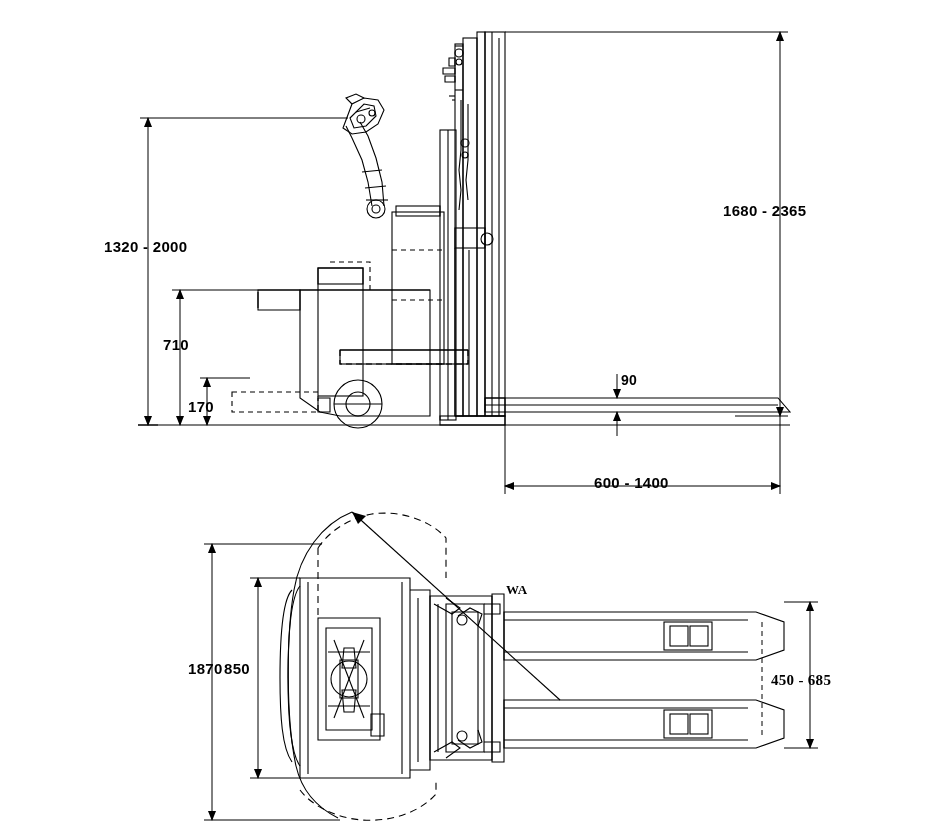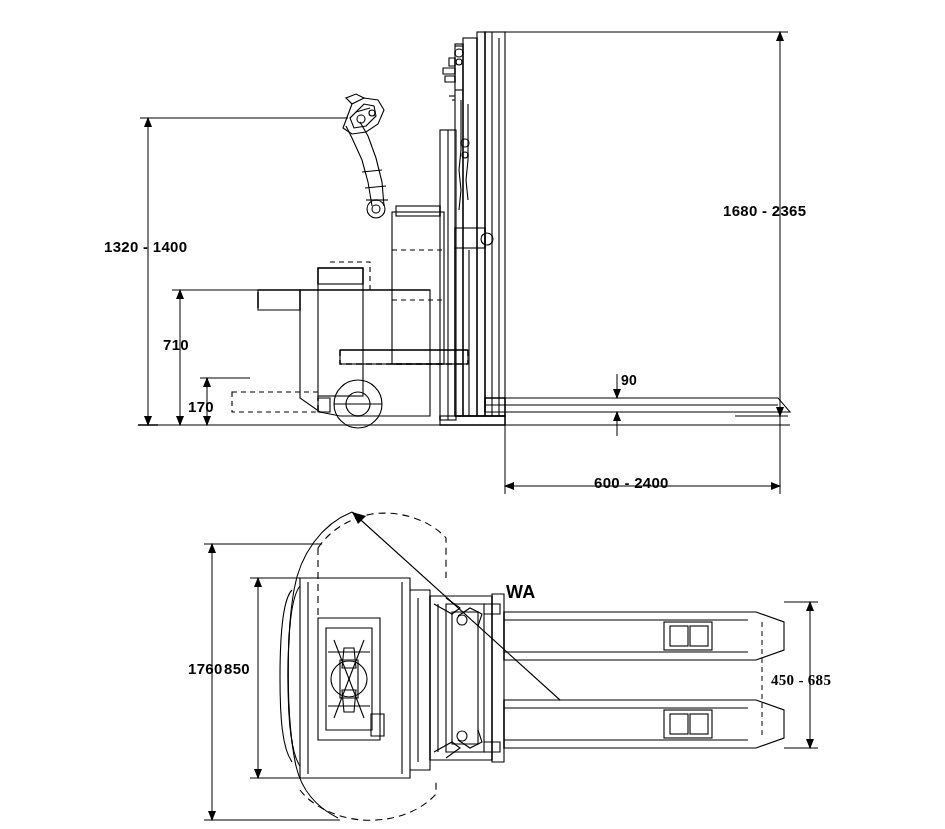--- a/index.html
+++ b/index.html
@@ -30,21 +30,22 @@
     font-weight: bold;
     font-size: 15px;
     color: #000000;
     white-space: nowrap;
     letter-spacing: 0.3px;
   }
   .dimlabel.small {
     font-size: 14px;
   }
   .dimlabel.wa {
-    font-size: 18px;
+    font-size: 13px;
+    font-family: Liberation Serif, serif;
   }
 </style>
 </head>
 <body>
 
 <div id="canvas">
 
   <svg class="drawing" viewBox="0 0 945 829">
     <defs>
       <marker id="arrEnd" markerWidth="10" markerHeight="8" refX="9" refY="4" orient="auto" markerUnits="userSpaceOnUse">
@@ -241,31 +242,31 @@
       <line x1="810" y1="602" x2="810" y2="748" marker-start="url(#arrStart)" marker-end="url(#arrEnd)"></line>
       <line x1="784" y1="602" x2="818" y2="602"></line>
       <line x1="784" y1="748" x2="818" y2="748"></line>
       <line x1="762" y1="622" x2="762" y2="738" stroke-dasharray="5 4"></line>
 
     </g>
   </svg>
 
   <div class="dimlabel" style="left:723px; top:202px;">1680 - 2365</div>
 
-  <div class="dimlabel" style="left:104px; top:238px;">1320 - 1400</div>
+  <div class="dimlabel" style="left:104px; top:238px;">1320 - 2000</div>
 
   <div class="dimlabel" style="left:163px; top:336px;">710</div>
 
   <div class="dimlabel" style="left:188px; top:398px;text-align:right;">170</div>
 
   <div class="dimlabel small" style="left:621px; top:372px;">90</div>
 
-  <div class="dimlabel" style="left:594px; top:474px;">600 - 2400</div>
-
-  <div class="dimlabel" style="left:188px; top:660px;">1760</div>
+  <div class="dimlabel" style="left:594px; top:474px;">600 - 1400</div>
+
+  <div class="dimlabel" style="left:188px; top:660px;">1870</div>
 
   <div class="dimlabel" style="left:224px; top:660px;">850</div>
 
   <div class="dimlabel" style="left:771px; top:672px;font-family:Liberation Serif, serif;">450 - 685</div>
 
   <div class="dimlabel wa" style="left:506px; top:582px;">WA</div>
 
 </div>
 
 </body></html>

